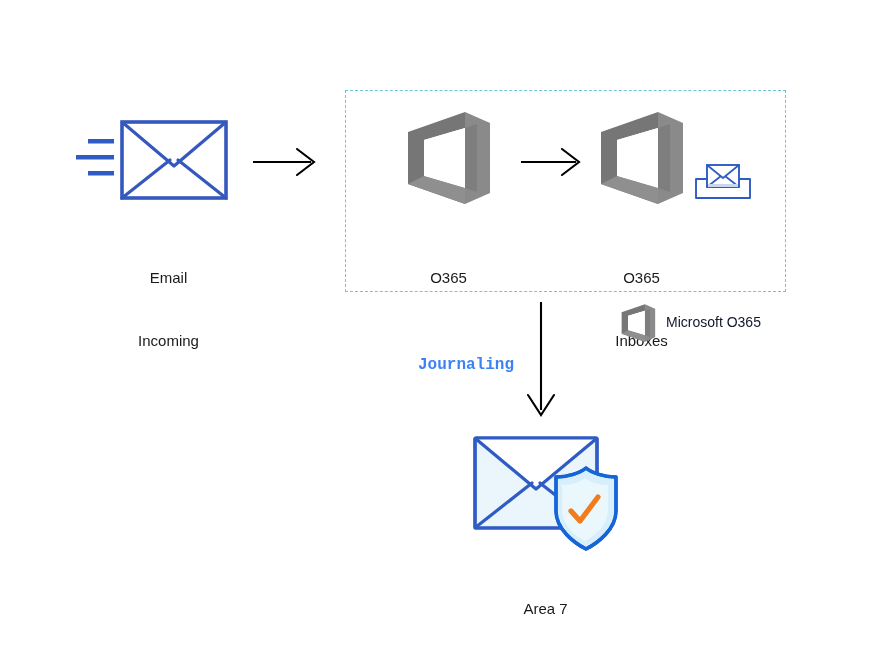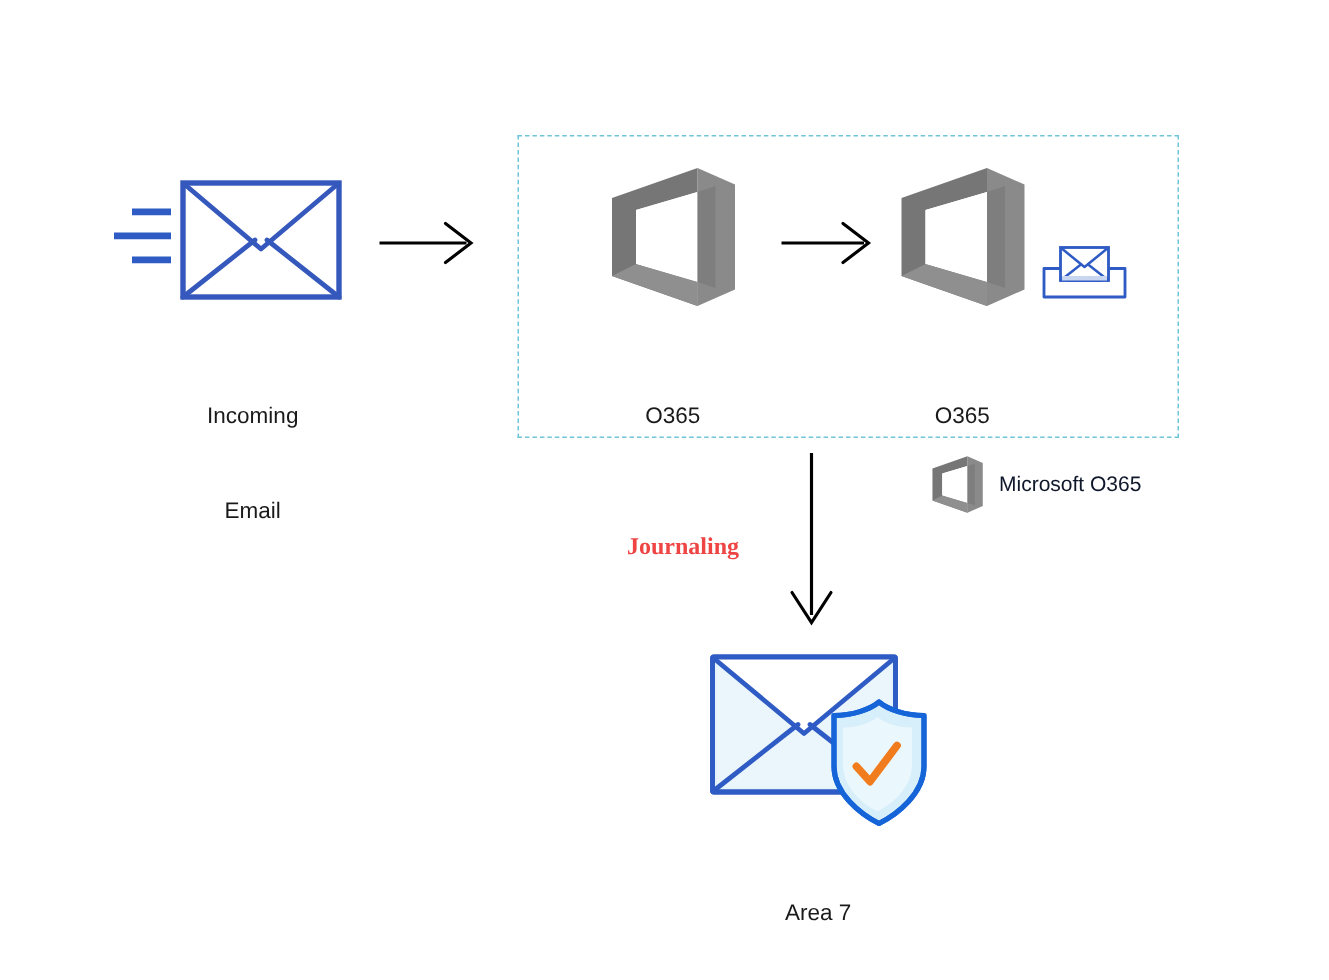--- a/index.html
+++ b/index.html
@@ -36,24 +36,24 @@
     display: block;
   }
   .dashed-zone {
     position: absolute;
     border: 1.6px dashed #6ec6d8;
     box-sizing: border-box;
     background: transparent;
   }
   .journaling-label {
     position: absolute;
-    color: #ef4444;
+    color: #3b82f6;
     font-size: 16px;
     font-weight: bold;
-    font-family: Liberation Serif, serif;
+    font-family: Liberation Mono, monospace;
     white-space: nowrap;
   }
   .legend-text {
     position: absolute;
     color: #0f172a;
     font-size: 14px;
     font-family: "Liberation Sans", sans-serif;
     white-space: nowrap;
   }
   svg {
@@ -78,22 +78,22 @@
       </g>
 
       <g>
         <rect x="52" y="4" width="104" height="76" fill="#ffffff" stroke="#3558bd" stroke-width="3.6"></rect>
         <path d="M52,4 L104,48 L156,4" fill="none" stroke="#3558bd" stroke-width="3.2" stroke-linejoin="round"></path>
         <path d="M52,80 L100,42 M156,80 L108,42" fill="none" stroke="#3558bd" stroke-width="3.2" stroke-linecap="round"></path>
       </g>
     </svg>
   </div>
   <div class="caption" style="left:86px; top:225px; width:165px;">
+    <span class="caption-line">Email</span>
     <span class="caption-line">Incoming</span>
-    <span class="caption-line">Email</span>
   </div>
 
   <div class="node" style="left:253px; top:145px; width:70px; height:34px;">
     <svg width="70" height="34" viewBox="0 0 70 34">
       <line x1="0" y1="17" x2="58" y2="17" stroke="#000000" stroke-width="2.1"></line>
       <polyline points="44,4 61,17 44,30" fill="none" stroke="#000000" stroke-width="2.1" stroke-linecap="round" stroke-linejoin="miter"></polyline>
     </svg>
   </div>
 
   <div class="node" style="left:404px; top:110px; width:88px; height:96px;">
@@ -138,20 +138,21 @@
 
       <rect x="13" y="3" width="32" height="22" fill="#ffffff" stroke="#2f5bc4" stroke-width="1.9"></rect>
       <path d="M13,3 L29,16 L45,3" fill="none" stroke="#2f5bc4" stroke-width="1.7" stroke-linejoin="round"></path>
       <path d="M13,25 L27,14 M45,25 L31,14" fill="none" stroke="#2f5bc4" stroke-width="1.7"></path>
       <rect x="14" y="22" width="30" height="3" fill="#c9d6ef"></rect>
     </svg>
   </div>
 
   <div class="caption" style="left:559px; top:225px; width:165px;">
     <span class="caption-line">O365</span>
+    <span class="caption-line">Inboxes</span>
   </div>
 
   <div class="node" style="left:620px; top:303px; width:36px; height:40px;">
     <svg width="36" height="40" viewBox="0 0 88 96">
       <path d="M61,2 L86,13 L86,83 L61,94 Z" fill="#8a8a8a"></path>
       <path d="M61,2 L4,22 L4,74 L61,94 L61,78 L20,66 L20,30 L61,18 Z" fill="#767676"></path>
       <path d="M20,30 L61,18 L61,78 L20,66 Z" fill="#ffffff"></path>
       <path d="M4,74 L61,94 L61,78 L20,66 Z" fill="#8f8f8f"></path>
       <path d="M61,18 L73,14 L73,82 L61,78 Z" fill="#7e7e7e"></path>
     </svg>

